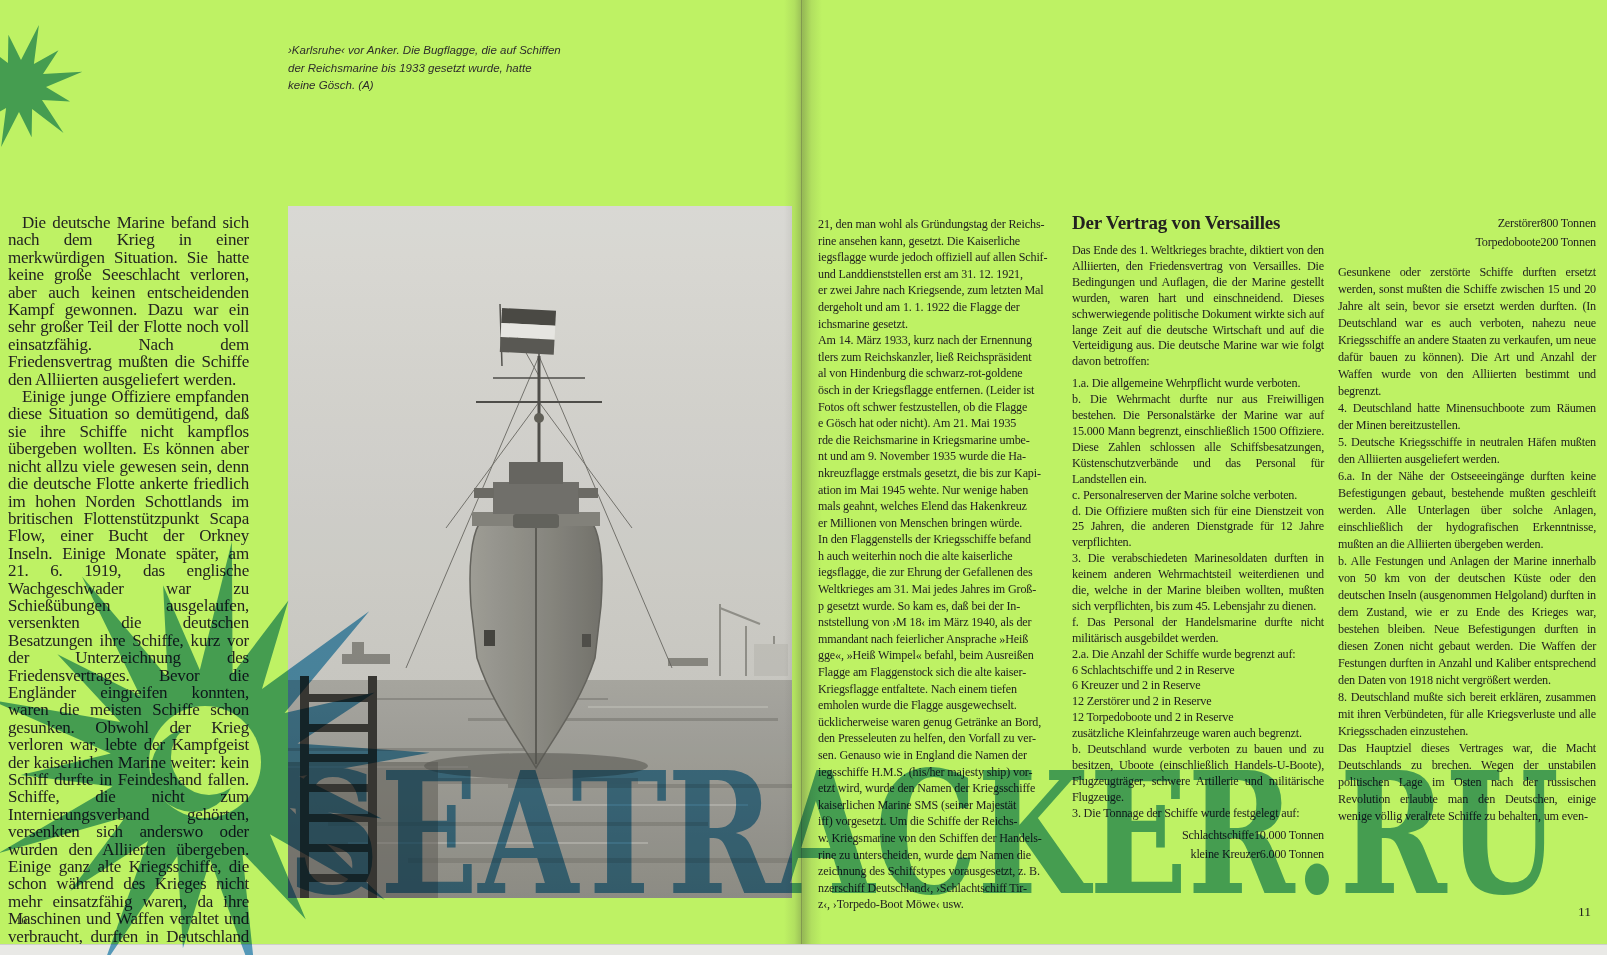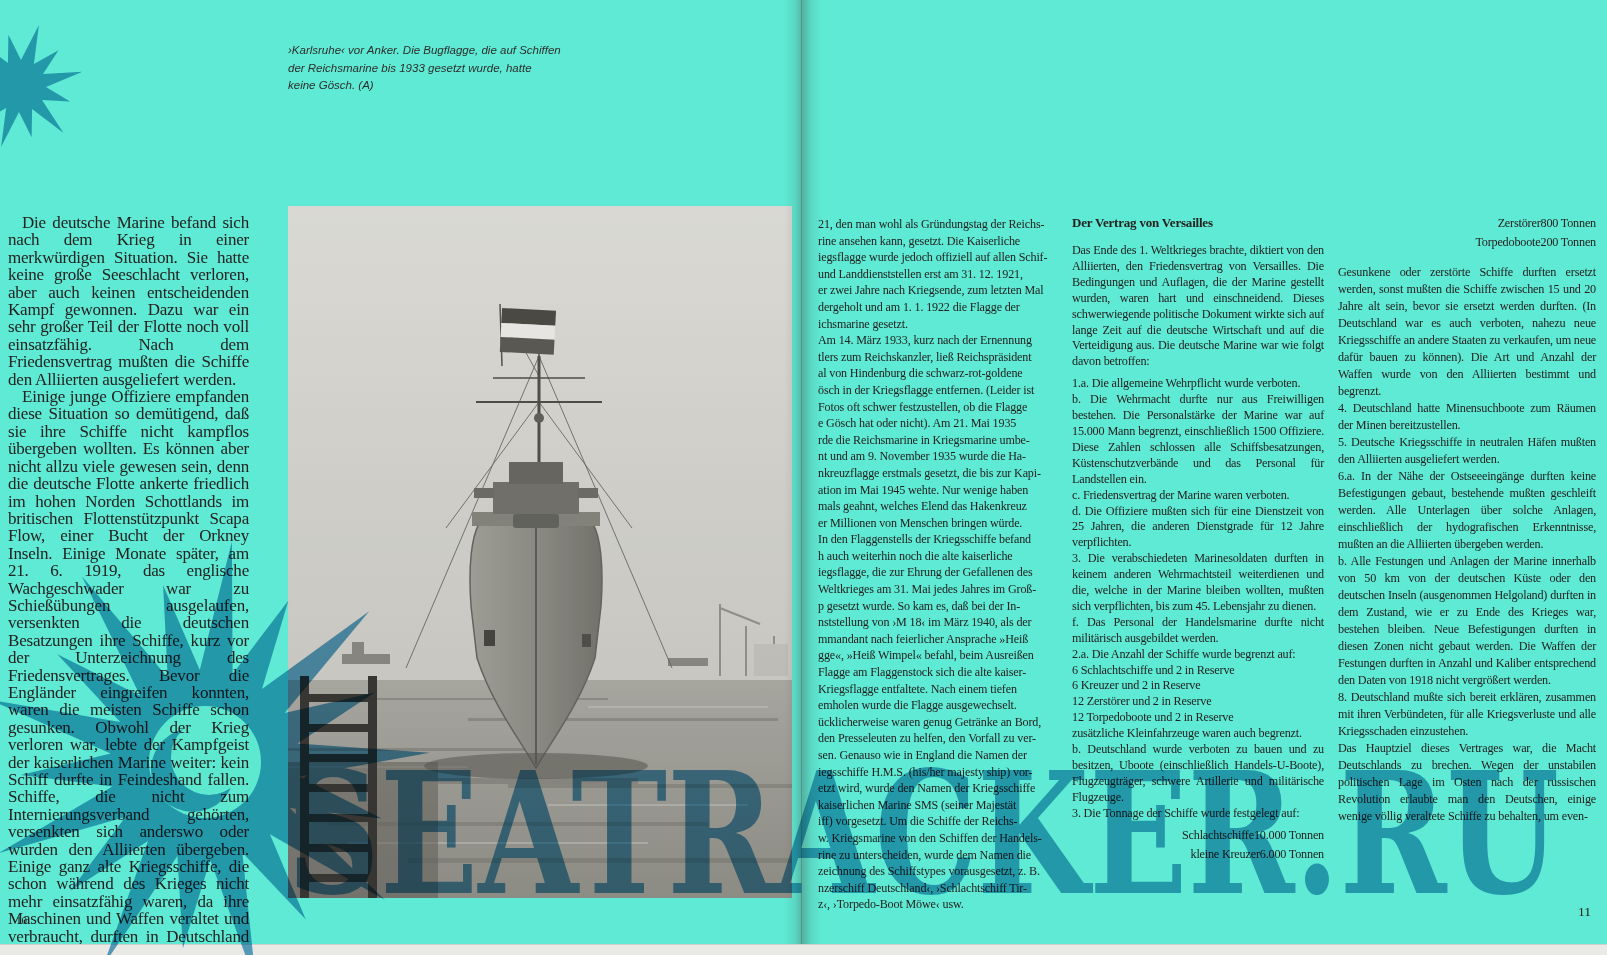--- a/index.html
+++ b/index.html
@@ -1,16 +1,16 @@
 <!DOCTYPE html>
 <html><head>
 <meta charset="utf-8">
 <style>
   html,body{margin:0;padding:0;background:#ffffff;}
-  #canvas{position:relative;width:1607px;height:955px;background:#5eead4;overflow:hidden;
+  #canvas{position:relative;width:1607px;height:955px;background:#bef264;overflow:hidden;
           font-family:"Liberation Serif",serif;color:#232220;}
 
   
   .caption{position:absolute;left:288px;top:42px;width:274px;
            font-family:"Liberation Sans",sans-serif;font-style:italic;
            font-size:11.5px;line-height:17.5px;color:#2e2d2b;}
   .leftcol{position:absolute;left:8px;top:214px;width:241px;
            font-size:17px;line-height:17.4px;letter-spacing:-0.2px;
            text-align:justify;}
   .leftcol p{margin:0;text-indent:14px;}
@@ -24,21 +24,21 @@
   .seam-line{position:absolute;left:801px;top:0;width:1px;height:945px;background:rgba(70,65,60,.30);}
   .bottom-strip{position:absolute;left:0;top:944px;width:1607px;height:11px;
           background:#e9e9e6;border-top:1px solid #cfcfcb;}
 
   
   .col1{position:absolute;left:818px;top:216px;width:250px;
         font-size:12.1px;line-height:16.6px;letter-spacing:-0.15px;
         white-space:nowrap;overflow:hidden;}
   .col2{position:absolute;left:1072px;top:214px;width:252px;
         font-size:12.2px;line-height:15.9px;letter-spacing:-0.2px;text-align:justify;}
-  .col2 h3{font-size:13px;line-height:17px;margin:0 0 12px 0;text-align:left;font-weight:bold;}
+  .col2 h3{font-size:19px;line-height:17px;margin:0 0 12px 0;text-align:left;font-weight:bold;}
   .col2 p,.col3 p{margin:0;}
   .col3{position:absolute;left:1338px;top:214px;width:258px;
         font-size:12.2px;line-height:17px;letter-spacing:-0.2px;text-align:justify;}
   .mt4{margin-top:4px;} .mt6{margin-top:6px;} .mt8{margin-top:8px;} .mt12{margin-top:12px;}
   .fleet div,.plain{text-align:left;}
   .trow{display:flex;justify-content:flex-end;line-height:19px;text-align:left;}
   .pn11{position:absolute;left:1578px;top:904px;font-size:13.5px;}
 
   
   .overlay{position:absolute;left:0;top:0;width:1607px;height:955px;
@@ -205,21 +205,21 @@
       <div class="tline">nzerschiff Deutschland‹, ›Schlachtschiff Tir-</div>
       <div class="tline">z‹, ›Torpedo-Boot Möwe‹ usw.</div>
     </div>
 
   <div class="col2">
     <h3>Der Vertrag von Versailles</h3>
     <p>Das Ende des 1. Weltkrieges brachte, diktiert von den Alliierten, den Friedensvertrag von Versailles. Die Bedingungen und Auflagen, die der Marine gestellt wurden, waren hart und einschneidend. Dieses schwerwiegende politische Dokument wirkte sich auf lange Zeit auf die deutsche Wirtschaft und auf die Verteidigung aus. Die deutsche Marine war wie folgt davon betroffen:</p>
     <div class="mt6">
         <p>1.a. Die allgemeine Wehrpflicht wurde verboten.</p>
         <p>b. Die Wehrmacht durfte nur aus Freiwilligen bestehen. Die Personalstärke der Marine war auf 15.000 Mann begrenzt, einschließlich 1500 Offiziere. Diese Zahlen schlossen alle Schiffsbesatzungen, Küstenschutzverbände und das Personal für Landstellen ein.</p>
-        <p>c. Friedensvertrag der Marine waren verboten.</p>
+        <p>c. Personalreserven der Marine solche verboten.</p>
         <p>d. Die Offiziere mußten sich für eine Dienstzeit von 25 Jahren, die anderen Dienstgrade für 12 Jahre verpflichten.</p>
         <p>3. Die verabschiedeten Marinesoldaten durften in keinem anderen Wehrmachtsteil weiterdienen und die, welche in der Marine bleiben wollten, mußten sich verpflichten, bis zum 45. Lebensjahr zu dienen.</p>
         <p>f. Das Personal der Handelsmarine durfte nicht militärisch ausgebildet werden.</p>
         <p>2.a. Die Anzahl der Schiffe wurde begrenzt auf:</p>
       </div>
     <div class="fleet">
         <div class="tline">6 Schlachtschiffe und 2 in Reserve</div>
         <div class="tline">6 Kreuzer und 2 in Reserve</div>
         <div class="tline">12 Zerstörer und 2 in Reserve</div>
         <div class="tline">12 Torpedoboote und 2 in Reserve</div>

